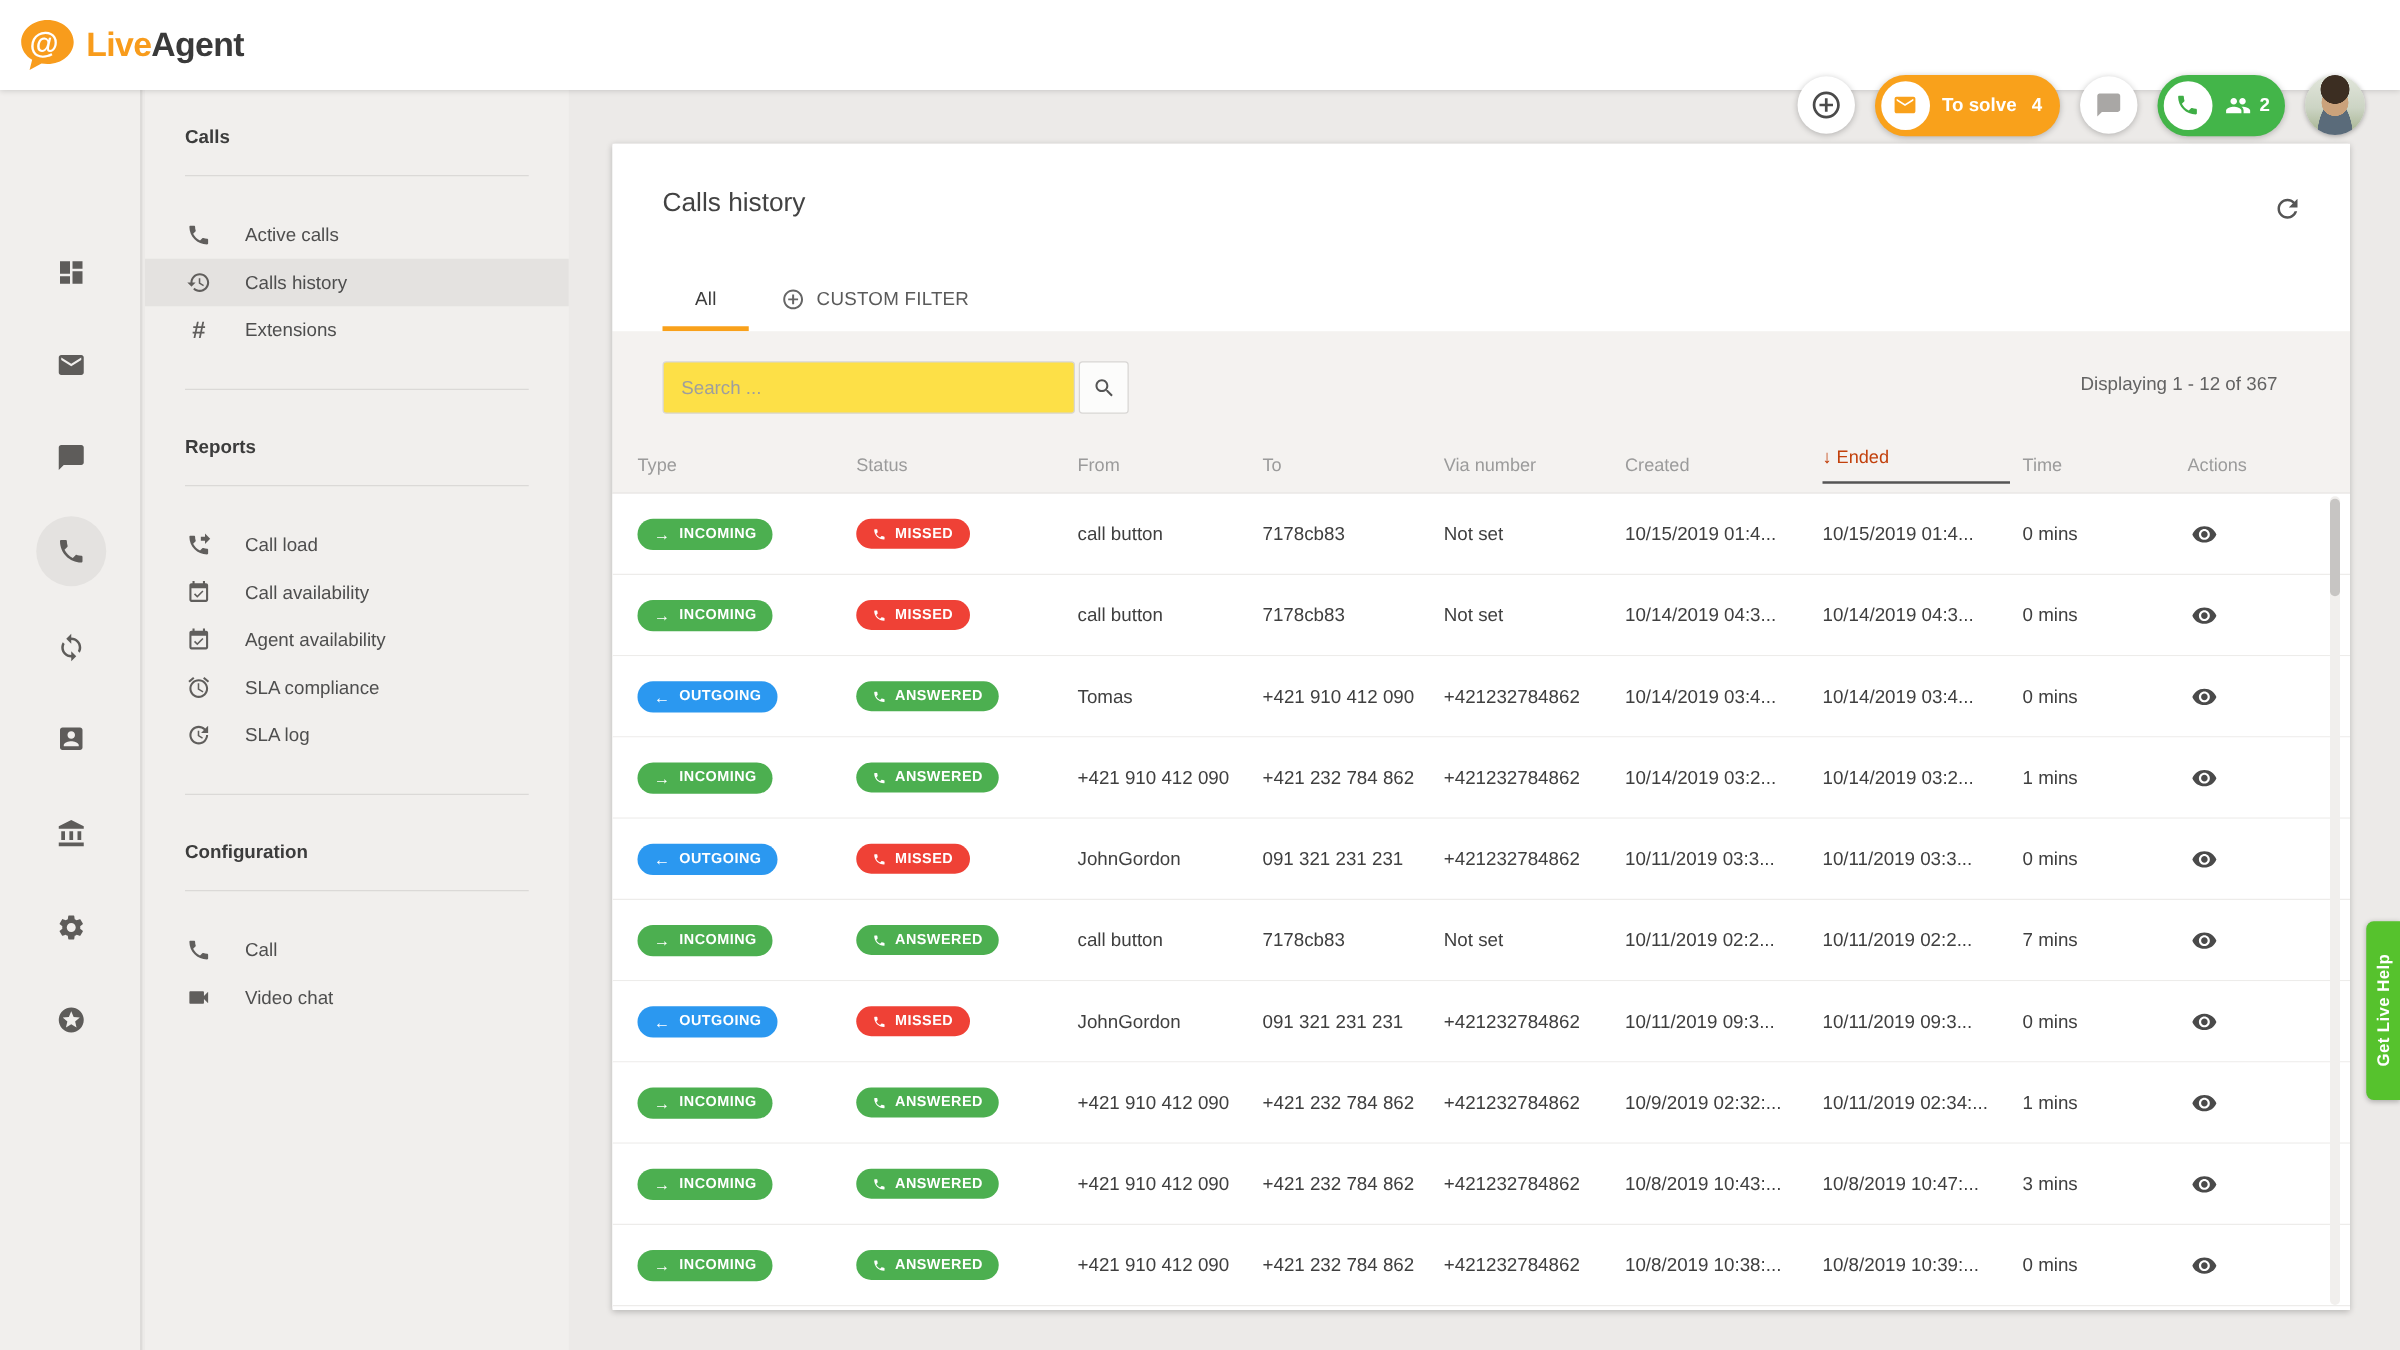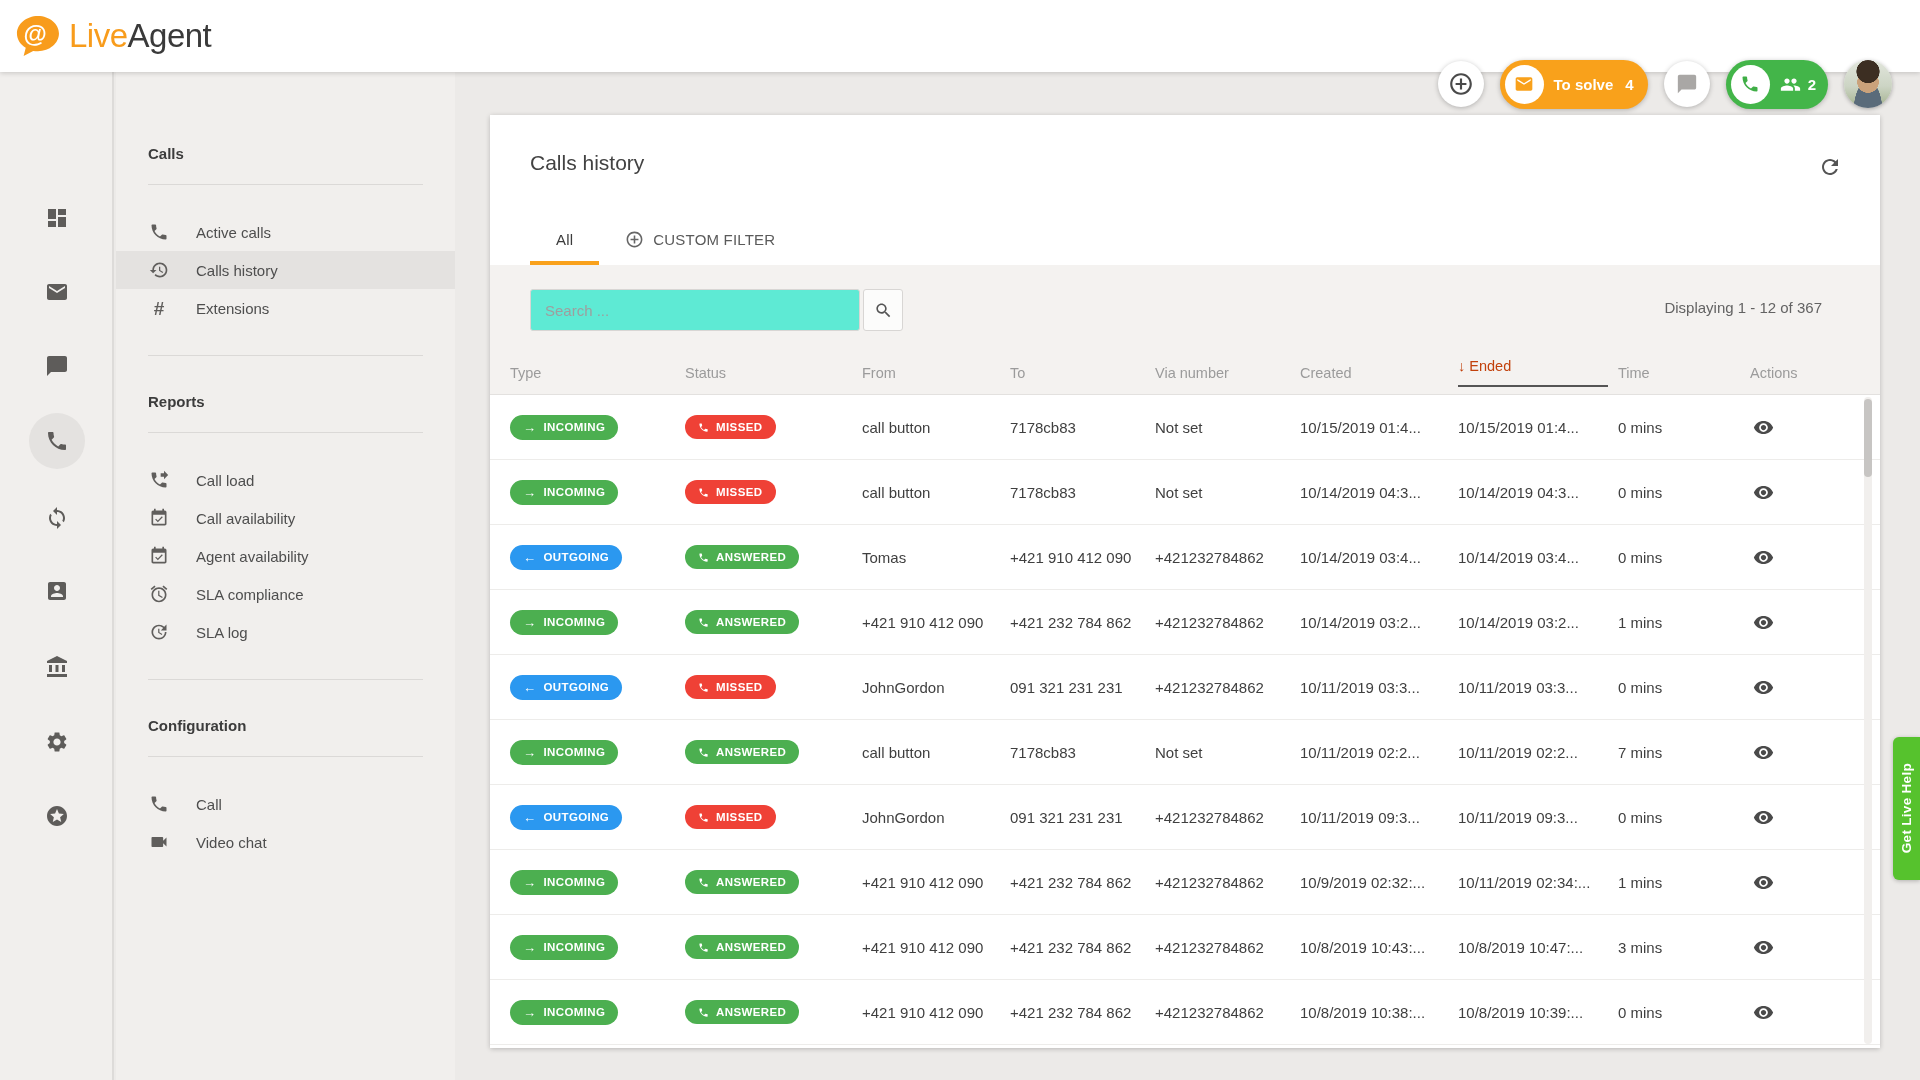--- a/index.html
+++ b/index.html
@@ -3,21 +3,21 @@
 <meta charset="utf-8">
 <style>
   * { margin:0; padding:0; box-sizing:border-box; font-family:"Liberation Sans","DejaVu Sans",sans-serif; }
   html,body { width:1920px; height:1080px; overflow:hidden; }
   body { background:#eceae8; position:relative; }
 
   
   .topbar { position:absolute; top:0; left:0; width:1920px; height:72px; background:#fff;
             box-shadow:0 1px 5px rgba(0,0,0,.18); z-index:30; display:flex; align-items:center; }
   .logo { display:flex; align-items:center; margin-left:14px; gap:9px; cursor:pointer; }
-  .logo-text { font-size:33px; font-weight:normal; color:#F89C1C; letter-spacing:-0.5px; }
+  .logo-text { font-size:27px; font-weight:bold; color:#F89C1C; letter-spacing:-0.5px; }
   .logo-text .agent { color:#3a3a3a; }
   .topbar-right { position:absolute; right:28px; top:0; height:72px; display:flex; align-items:center; gap:16px;margin-top:48px; }
   .circle-btn { width:46px; height:46px; border-radius:50%; background:#fff; border:none; cursor:pointer;
                 box-shadow:0 1px 5px rgba(0,0,0,.25); display:flex; align-items:center; justify-content:center;
                 font-size:26px; color:#4a4a4a; }
   .pill { height:49px; border-radius:25px; display:flex; align-items:center; border:none; cursor:pointer;
           box-shadow:0 1px 5px rgba(0,0,0,.25); padding:0 14px 0 5px; }
   .pill.orange { background:#F9A11B; }
   .pill.green  { background:#43B549; padding-right:12px; }
   .inner-circle { width:39px; height:39px; border-radius:50%; background:#fff; display:flex;
@@ -36,21 +36,21 @@
   
   .rail { position:absolute; left:0; top:72px; bottom:0; width:114px; background:#f1efed;
           border-right:2px solid #dddbd9; z-index:5; }
   .rail-item { position:absolute; left:29px; width:56px; height:56px; display:flex; align-items:center;
                justify-content:center; font-size:24px; color:#5e5c5a; cursor:pointer; border-radius:50%; }
   .rail-item.active { background:#e4e2e0; }
 
   
   .nav { position:absolute; left:116px; top:72px; bottom:0; width:339px; background:#f1efed; padding:0 32px; z-index:4; }
   .nav-heading { font-size:15px; font-weight:bold; color:#3c3c3c; height:30px; display:flex; align-items:center; margin-top:30px; }
-  .nav-heading.first { margin-top:66px; }
+  .nav-heading.first { margin-top:22px; }
   .nav-divider { height:1px; background:#dbd9d7; margin-top:16px; }
   .nav-divider.between { margin-top:28px; }
   .nav-group { margin-top:28px; }
   .nav-item { display:flex; align-items:center; height:38px; font-size:15px; color:#4e4e4e; cursor:pointer; }
   .nav-item.selected { background:#e4e2e0; margin:0 -32px; padding:0 32px; }
   .nicon { width:22px; margin-right:26px; display:flex; justify-content:center; font-size:20px; color:#605e5c; }
   .hash-ic { font-weight:bold; font-size:19px; line-height:1; width:1em; text-align:center; }
 
   
   .card { position:absolute; left:490px; top:115px; width:1390px; height:933px; background:#fff;
@@ -60,21 +60,21 @@
   .refresh-btn { position:absolute; right:38px; top:40px; background:none; border:none; cursor:pointer;
                  font-size:24px; color:#555; display:flex; }
   .tabs { position:absolute; left:40px; bottom:0; display:flex; }
   .tab { height:48px; display:flex; align-items:center; padding:0 26px; font-size:15px; color:#5a5a5a;
          cursor:pointer; border-bottom:4px solid rgba(0,0,0,0); letter-spacing:.2px; }
   .tab.active { border-bottom-color:#F9A11B; color:#3c3c3c; }
   .tab .plus-slot { display:flex; font-size:19px; color:#666; margin-right:9px; }
 
   .filter-area { position:absolute; top:150px; left:0; right:0; height:130px; background:#f4f2f0; }
   .search-wrap { position:absolute; left:40px; top:24px; display:flex; }
-  .search-input { width:330px; height:42px; border:1px solid #d8d6d4; border-radius:3px; background:#5eead4;
+  .search-input { width:330px; height:42px; border:1px solid #d8d6d4; border-radius:3px; background:#fde047;
                   padding:0 14px; font-size:15px; color:#444; outline:none; }
   .search-input::placeholder { color:#9e9e9e; }
   .search-btn { width:40px; height:42px; margin-left:3px; border:1px solid #d8d6d4; border-radius:3px;
                 background:#fcfcfb; cursor:pointer; display:flex; align-items:center; justify-content:center;
                 font-size:19px; color:#555; }
   .displaying { position:absolute; right:58px; top:34px; font-size:15px; color:#636363; }
 
   .grid9 { display:grid; grid-template-columns:175px 177px 148px 145px 145px 158px 160px 132px 125px;
            padding-left:20px; align-items:center; }
   .thead { position:absolute; left:0; right:0; bottom:0; height:44px; font-size:14.5px; color:#9b9b9b;

